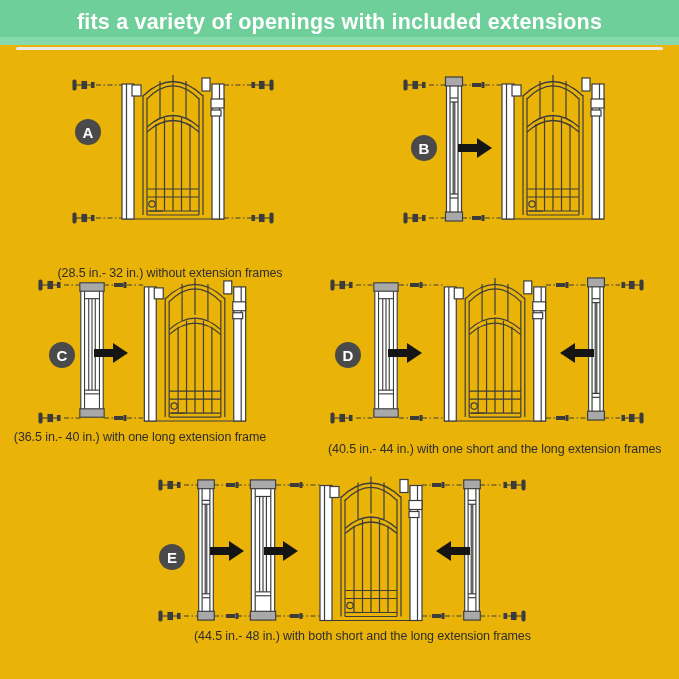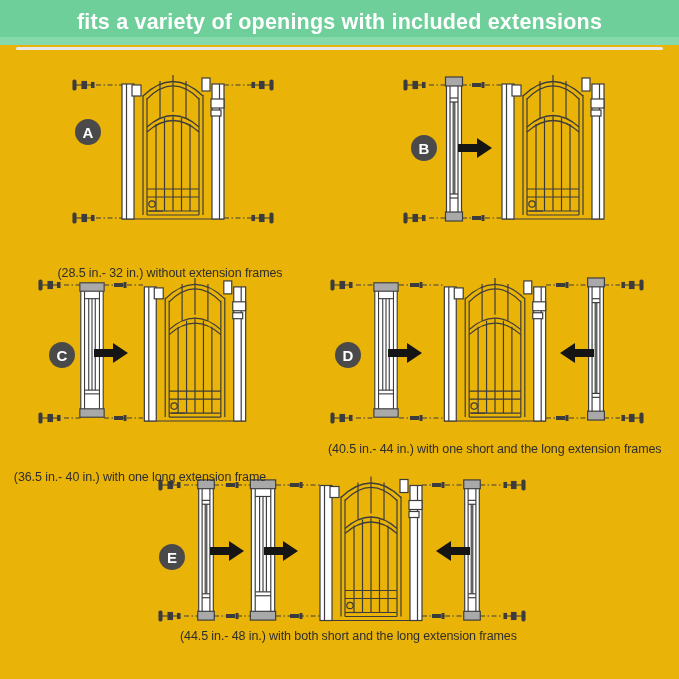--- a/index.html
+++ b/index.html
@@ -24,23 +24,23 @@
     position:absolute;width:26px;height:26px;border-radius:50%;
     background:#4a4a4a;color:#fff;font-size:15px;font-weight:bold;
     display:flex;align-items:center;justify-content:center;user-select:none;
   }
   .caption{
     position:absolute;color:#2e2e2e;font-size:12.5px;letter-spacing:-0.1px;
     text-align:center;white-space:nowrap;
   }
   .cap-a{left:20px;top:228px;width:300px;margin-top:38px;}
   .cap-b{left:355px;top:228px;width:300px;}
-  .cap-c{left:0px;top:430px;width:280px;margin-top:40px;}
+  .cap-c{left:0px;top:430px;width:280px;}
   .cap-d{left:328px;top:430px;width:320px;margin-top:12px;}
-  .cap-e{left:180px;top:629px;width:320px;}
+  .cap-e{left:194px;top:629px;width:320px;}
   .bd-a{left:75px;top:119px;}
   .bd-b{left:411px;top:135px;}
   .bd-c{left:49px;top:342px;}
   .bd-d{left:335px;top:342px;}
   .bd-e{left:159px;top:544px;}
 </style>
 </head>
 <body>
 
 <div class="canvas">

